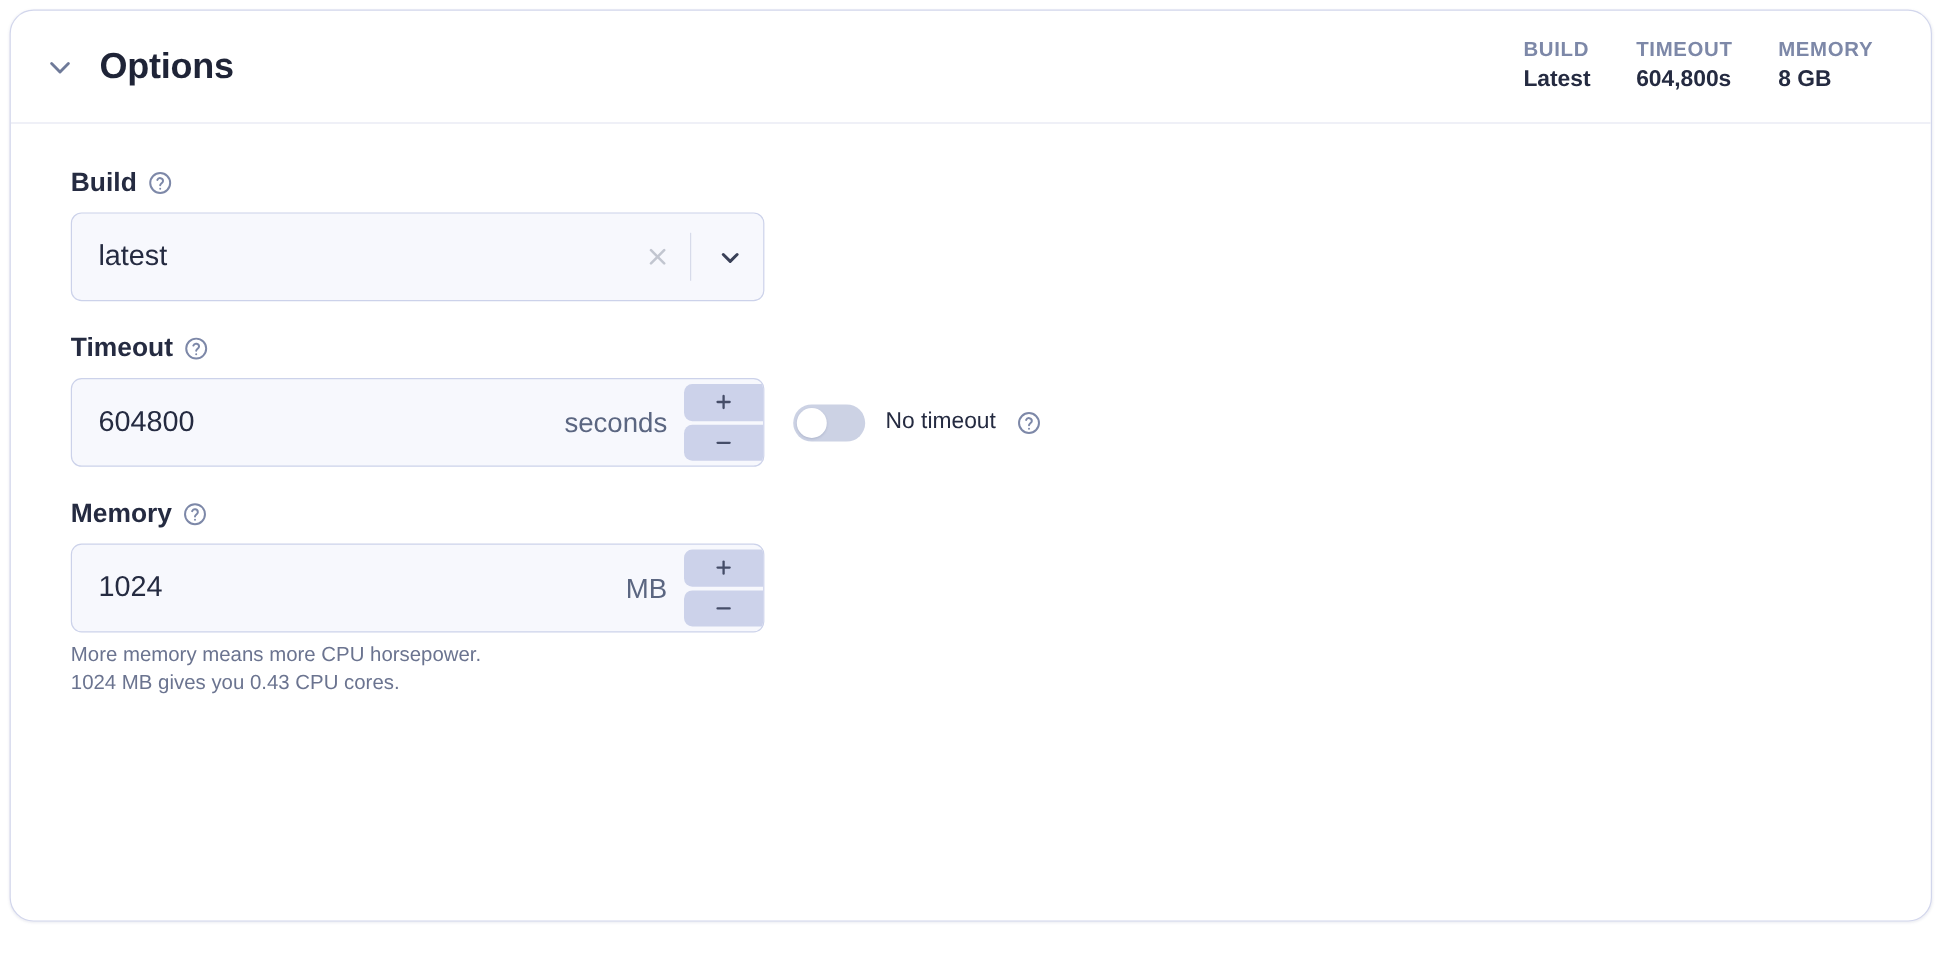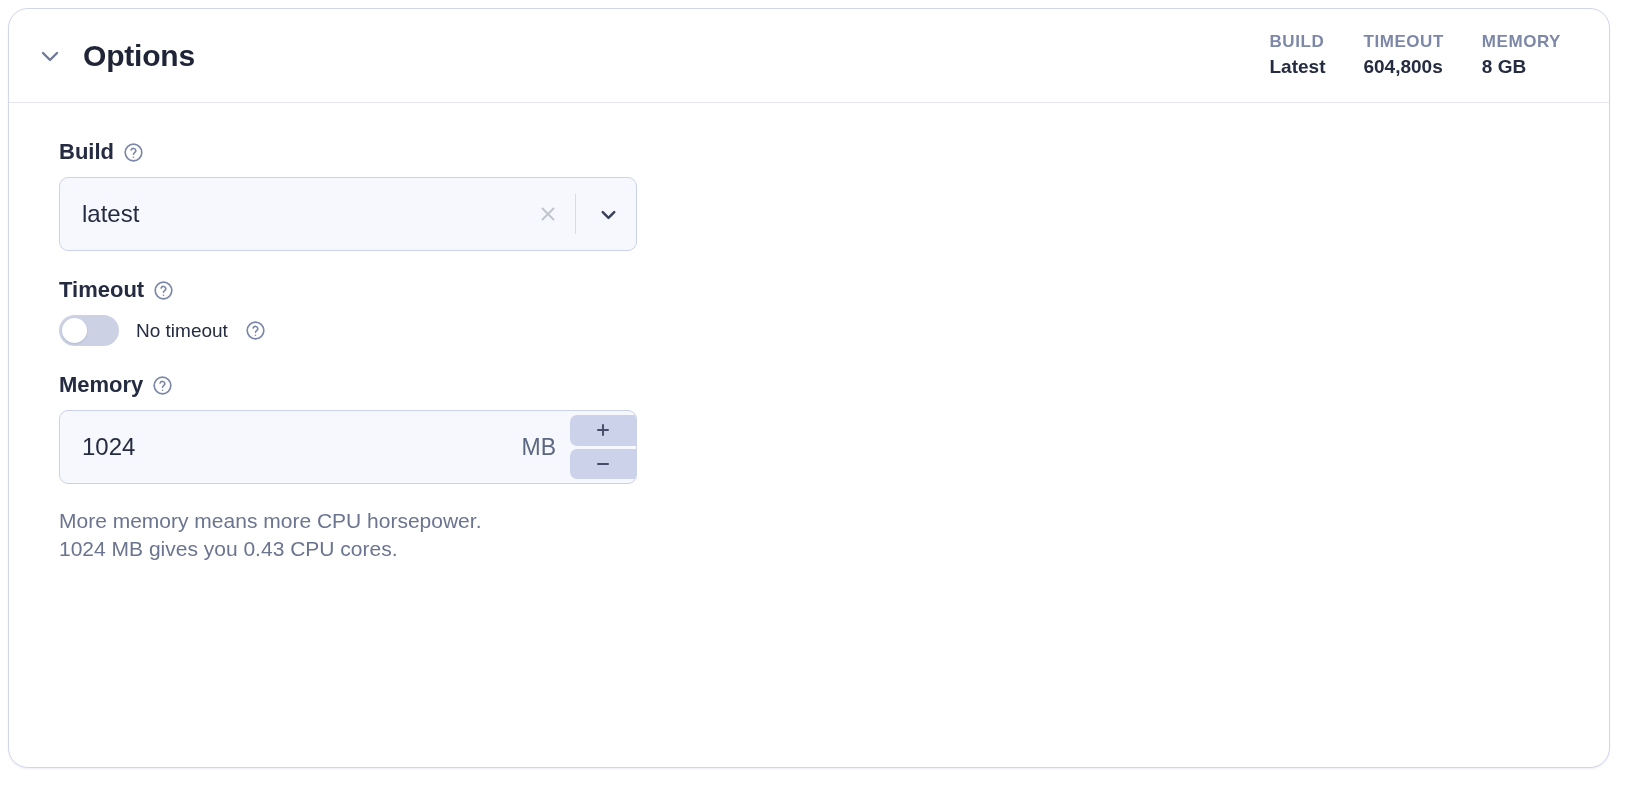--- a/index.html
+++ b/index.html
@@ -229,24 +229,24 @@
     background: #ffffff;
     box-shadow: 0 1px 2px rgba(60, 70, 110, 0.18);
   }
   .toggle-label {
     font-size: 19px;
     color: #252b41;
     white-space: nowrap;
   }
 
   .helper-text {
-    font-size: 21px;
+    font-size: 17px;
     color: #6b7490;
     line-height: 1.33;
-    margin-top: 23px;
+    margin-top: 8px;
   }
   .helper-text div { white-space: nowrap; }
 </style>
 </head>
 <body>
 
 <div class="card">
 
   <div class="card-header">
 
@@ -311,20 +311,37 @@
       <span>Timeout</span>
       <span class="help-icon">
         <svg width="21" height="21" viewBox="0 0 24 24" fill="none" stroke="#7d88a8" stroke-width="1.9" stroke-linecap="round" stroke-linejoin="round">
           <circle cx="12" cy="12" r="9.5"></circle>
           <path d="M9.3 9.1a2.8 2.8 0 0 1 5.4 1c0 1.9-2.7 2.3-2.7 4"></path>
           <circle cx="12" cy="17.4" r="0.95" fill="#7d88a8" stroke="none"></circle>
         </svg>
       </span>
     </div>
     <div class="field-row">
+      <div class="control">
+        <span class="control-value">604800</span>
+        <span class="unit-label">seconds</span>
+        <span class="stepper">
+          <button class="step-btn step-up">
+            <svg width="22" height="22" viewBox="0 0 24 24" fill="none" stroke="#454d68" stroke-width="2.1" stroke-linecap="round">
+              <line x1="12" y1="6.5" x2="12" y2="17.5"></line>
+              <line x1="6.5" y1="12" x2="17.5" y2="12"></line>
+            </svg>
+          </button>
+          <button class="step-btn step-down">
+            <svg width="22" height="22" viewBox="0 0 24 24" fill="none" stroke="#454d68" stroke-width="2.1" stroke-linecap="round">
+              <line x1="6.5" y1="12" x2="17.5" y2="12"></line>
+            </svg>
+          </button>
+        </span>
+      </div>
 
       <div class="toggle-group">
         <span class="toggle">
           <span class="knob"></span>
         </span>
         <span class="toggle-label">No timeout</span>
         <span class="help-icon">
           <svg width="21" height="21" viewBox="0 0 24 24" fill="none" stroke="#7d88a8" stroke-width="1.9" stroke-linecap="round" stroke-linejoin="round">
             <circle cx="12" cy="12" r="9.5"></circle>
             <path d="M9.3 9.1a2.8 2.8 0 0 1 5.4 1c0 1.9-2.7 2.3-2.7 4"></path>

